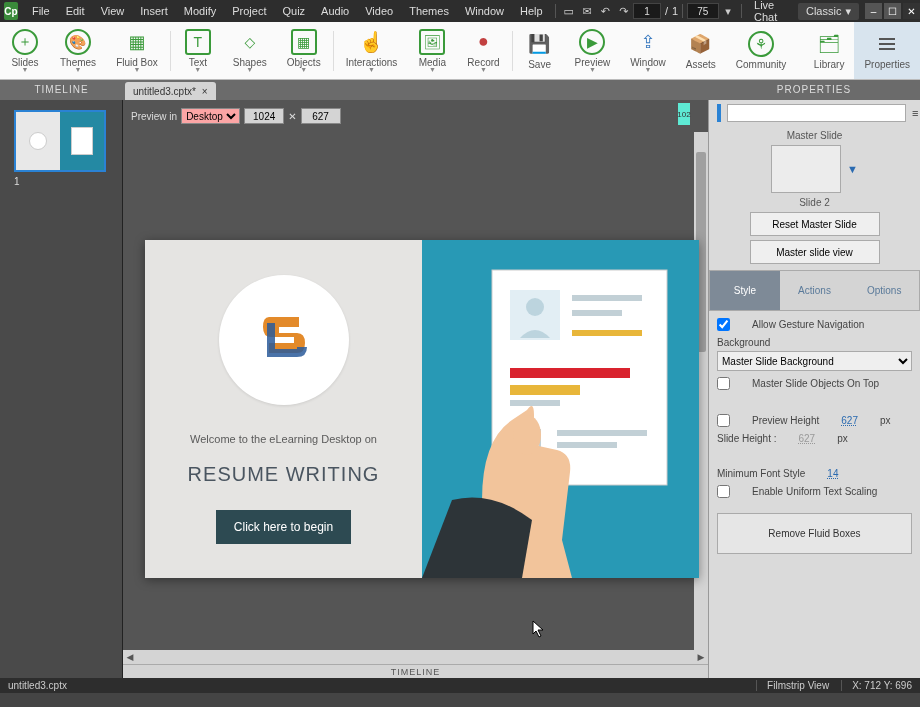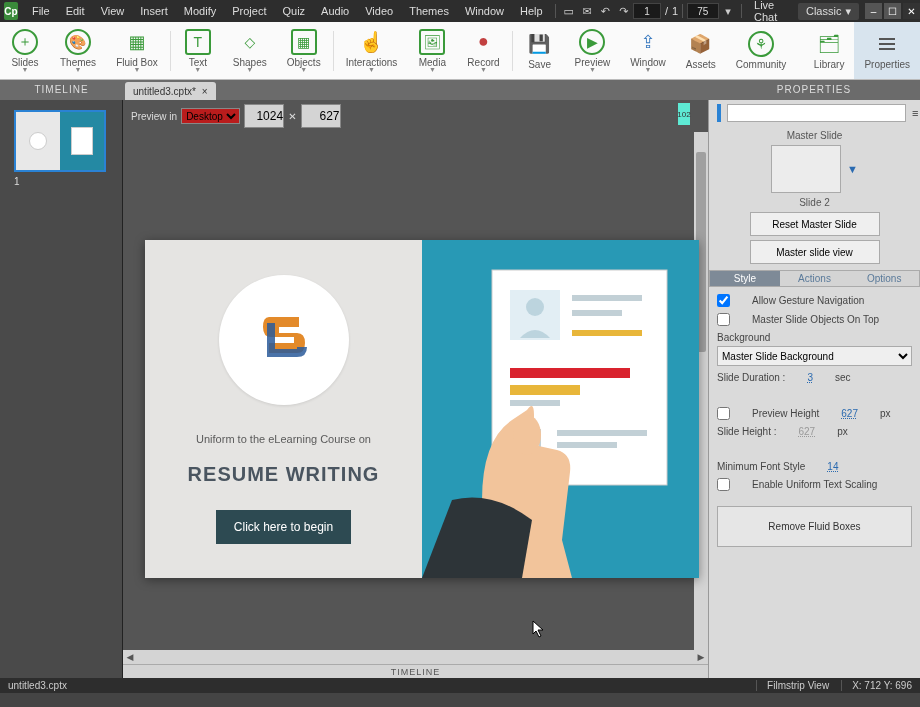--- a/index.html
+++ b/index.html
@@ -39,52 +39,52 @@
 .filmstrip { width:123px; background:#4a4a4a; border-right:1px solid #222; padding:10px 8px; }
 .filmstrip .thumb { width:92px; height:62px; border:2px solid #2a82d4; background:#e2e2e2; display:flex; position:relative; overflow:hidden; cursor:pointer; margin-left:6px;}
 .filmstrip .thumb .tleft { width:50%; background:#e8e8e8; display:flex; align-items:center; justify-content:center;}
 .filmstrip .thumb .tright { width:50%; background:#2489a3; display:flex; align-items:center; justify-content:center;}
 .filmstrip .thumb .mini-doc { width:22px; height:28px; background:#fff; border:1px solid #ccc; }
 .filmstrip .num { color:#ddd; font-size:10px; margin-top:4px; margin-left:6px;}
 
 
 .canvaswrap { flex:1; background:#555; display:flex; flex-direction:column; }
 .canvastoolbar { height:22px; background:#555; display:flex; align-items:center; gap:4px; padding:16px 8px; color:#ddd; font-size:10px; position:relative;}
-.canvastoolbar select { height:16px; font-size:10px; background:#b91c1c; border:1px solid #888;}
-.canvastoolbar input { width:40px; height:24px; font-size:12px; background:#d4d4d4; border:1px solid #888; text-align:right;}
+.canvastoolbar select { height:16px; font-size:10px; background:#fca5a5; border:1px solid #888;}
+.canvastoolbar input { width:40px; height:16px; font-size:10px; background:#d4d4d4; border:1px solid #888; text-align:center;}
 .canvastoolbar .link { color:#ddd; cursor:pointer; }
 .canvasmain { flex:1; position:relative; overflow:hidden; }
 .ruler { position:absolute; right:16px; top:0; width:12px; height:22px; background:#5eead4; color:#333; font-size:8px; display:flex; align-items:center; justify-content:center;}
 .vscroll { position:absolute; right:0; top:0; bottom:0; width:14px; background:#d4d4d4; }
 .vscroll .vthumb { position:absolute; left:2px; right:2px; top:20px; height:200px; background:#a0a0a0; border-radius:2px;}
 .hscroll { height:14px; background:#d4d4d4; display:flex; align-items:center; }
 .hscroll .arrow { width:14px; text-align:center; font-size:9px; color:#555; cursor:pointer;}
 .hscroll .track { flex:1; }
 .timeline { height:14px; background:#d4d4d4; text-align:center; font-size:9px; letter-spacing:1px; color:#555; line-height:14px; border-top:1px solid #aaa;}
 
 
 .slide { position:absolute; left:22px; top:108px; width:554px; height:338px; display:flex; box-shadow:0 2px 10px rgba(0,0,0,.4);}
 .slide .left { width:50%; background:#e5e4e2; display:flex; flex-direction:column; align-items:center; justify-content:center; gap:18px; padding:20px;}
 .slide .logo-circle { width:130px; height:130px; background:#fff; border-radius:50%; display:flex; align-items:center; justify-content:center; box-shadow:0 1px 3px rgba(0,0,0,.1);}
 .slide .welcome { font-size:11px; color:#5a5a5a; margin-top:10px;}
-.slide .resume { font-size:20px; font-weight:bold; color:#4a5560; letter-spacing:1px;}
+.slide .resume { font-size:20px; font-weight:normal; color:#4a5560; letter-spacing:1px;}
 .slide .begin-btn { background:#2d4a52; color:#fff; padding:10px 18px; font-size:12px; cursor:pointer; margin-top:6px;}
 .slide .right { width:50%; background:#2899b5; position:relative; overflow:hidden;}
 
 
 .props { width:212px; background:#dadada; border-left:1px solid #999; overflow-y:auto; }
 .props .row { padding:4px 8px; display:flex; align-items:center; gap:6px; font-size:11px; color:#333;}
 .props .slide-icon { width:18px; height:18px; border:2px solid #2a82d4; background:#fff;}
 .props input.wide { flex:1; height:18px; background:#fff; border:1px solid #aaa;}
 .props .section-label { text-align:center; font-size:10px; color:#555; margin:4px 0;}
 .props .master-thumb-wrap { display:flex; justify-content:center; align-items:center; gap:6px;}
 .props .master-thumb { width:70px; height:48px; background:#ececec; border:1px solid #aaa;}
 .props .pbutton { display:block; margin:4px auto; width:130px; height:24px; background:#efefef; border:1px solid #aaa; font-size:10px; cursor:pointer;}
 .props .tabs { display:flex; margin:6px 0 4px 0; border:1px solid #aaa;}
-.props .tabs .ptab { flex:1; text-align:center; padding:2px 0; font-size:10px; background:#d4d4d4; cursor:pointer; color:#5a7a9a;}
+.props .tabs .ptab { flex:1; text-align:center; padding:14px 0; font-size:10px; background:#d4d4d4; cursor:pointer; color:#5a7a9a;}
 .props .tabs .ptab.active { background:#7e8a97; color:#fff;}
 .props select.full { width:100%; height:20px; background:#efefef; border:1px solid #aaa; font-size:10px;}
 .props .field { padding:3px 8px; font-size:10px; color:#444; display:flex; align-items:center; gap:22px;}
 .props .field .val { color:#2a6ab0; text-decoration:underline dotted; cursor:pointer;}
 .props .remove-box { margin:12px 8px; border:1px solid #aaa; padding:14px 10px; text-align:center; font-size:10px; background:#e6e6e6; cursor:pointer;}
 
 
 .statusbar { height:15px; background:#2d2d2d; color:#ccc; font-size:10px; display:flex; align-items:center; padding:4px 8px;}
 .statusbar .sb-right { margin-left:auto; display:flex; gap:12px;}
 .statusbar .sb-right span { border-left:1px solid #555; padding-left:10px;}
@@ -259,21 +259,21 @@
         </div>
 
       <div class="slide">
         <div class="left">
           <div class="logo-circle">
             <svg width="70" height="70" viewBox="0 0 70 70">
               <path d="M20 12 L50 12 L50 22 L30 22 L30 28 L48 28 Q56 28 56 38 Q56 48 48 48 L20 48 L20 38 L45 38 L45 32 L22 32 Q14 32 14 22 Q14 12 20 12 Z" fill="#e38a2a"></path>
               <path d="M18 18 L18 52 L48 52 Q58 52 58 42 L48 42 L48 44 L26 44 L26 18 Z" fill="#2a5a9a" opacity=".85"></path>
             </svg>
           </div>
-          <div class="welcome">Uniform to the eLearning Course on</div>
+          <div class="welcome">Welcome to the eLearning Desktop on</div>
           <div class="resume">RESUME WRITING</div>
           <div class="begin-btn">Click here to begin</div>
         </div>
         <div class="right">
           <svg width="100%" height="100%" viewBox="0 0 277 338">
 
             <rect x="70" y="30" width="175" height="215" fill="#fff" stroke="#ccc"></rect>
 
             <rect x="88" y="50" width="50" height="50" fill="#e2eef4"></rect>
             <circle cx="113" cy="67" r="9" fill="#bcd4de"></circle>
@@ -332,33 +332,28 @@
     <button class="pbutton">Master slide view</button>
     <div class="tabs">
       <div class="ptab active">Style</div>
       <div class="ptab">Actions</div>
       <div class="ptab">Options</div>
     </div>
     <div class="field">
         <input type="checkbox" checked="" style="">
         <span>Allow Gesture Navigation</span>
       </div>
-    <div class="field">
-        <input type="checkbox" style="">
-        <span>Master Slide Objects On Top</span>
-      </div>
     <div class="field" style="flex-direction:column;align-items:flex-start;gap:3px">
       <span>Background</span>
       <select class="full"><option>Master Slide Background</option></select>
     </div>
     <div class="field">
-      <span>Slide Duration :</span>
-      <span class="val">3</span>
-      <span>sec</span>
-    </div>
+        <input type="checkbox" style="">
+        <span>Master Slide Objects On Top</span>
+      </div>
     <div style="height:18px"></div>
     <div class="field">
         <input type="checkbox" style="">
       <span>Preview Height</span>
       <span class="val">627</span>
       <span>px</span>
     </div>
     <div class="field">
       <span>Slide Height :</span>
       <span class="val" style="color:#999">627</span>

